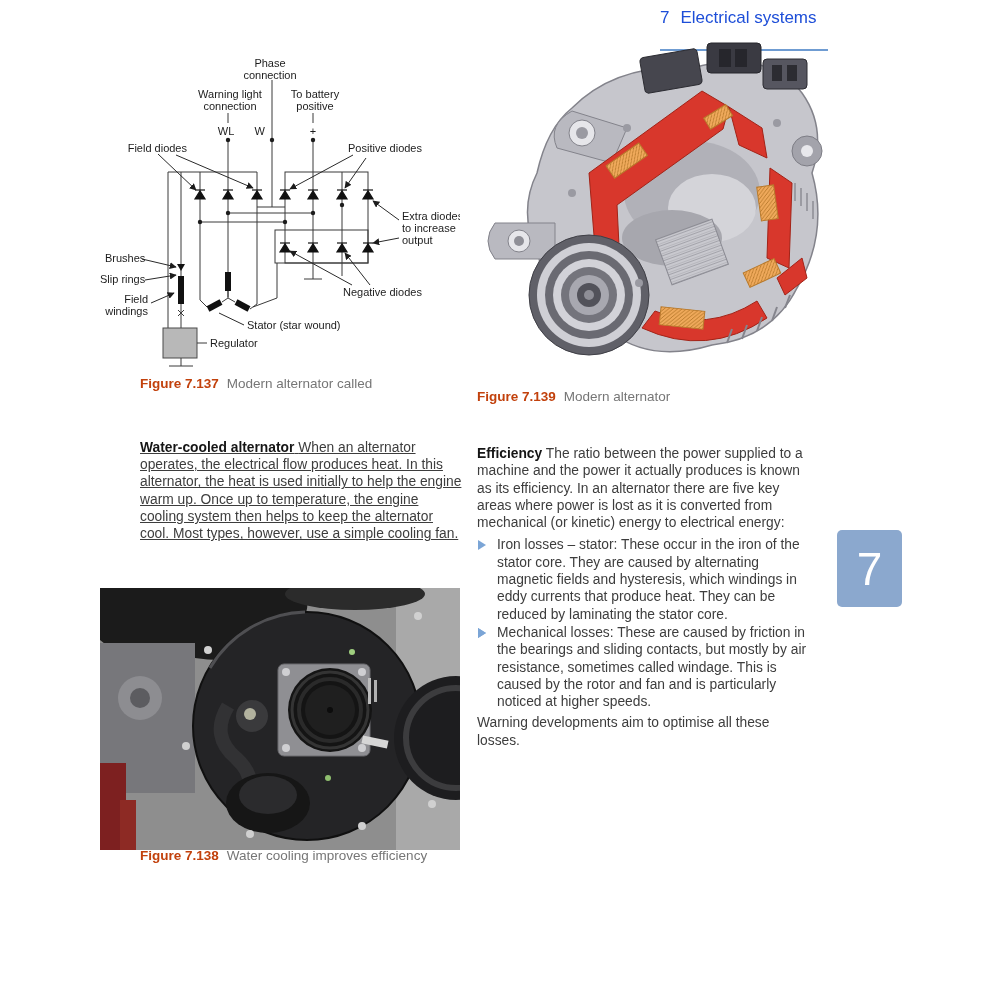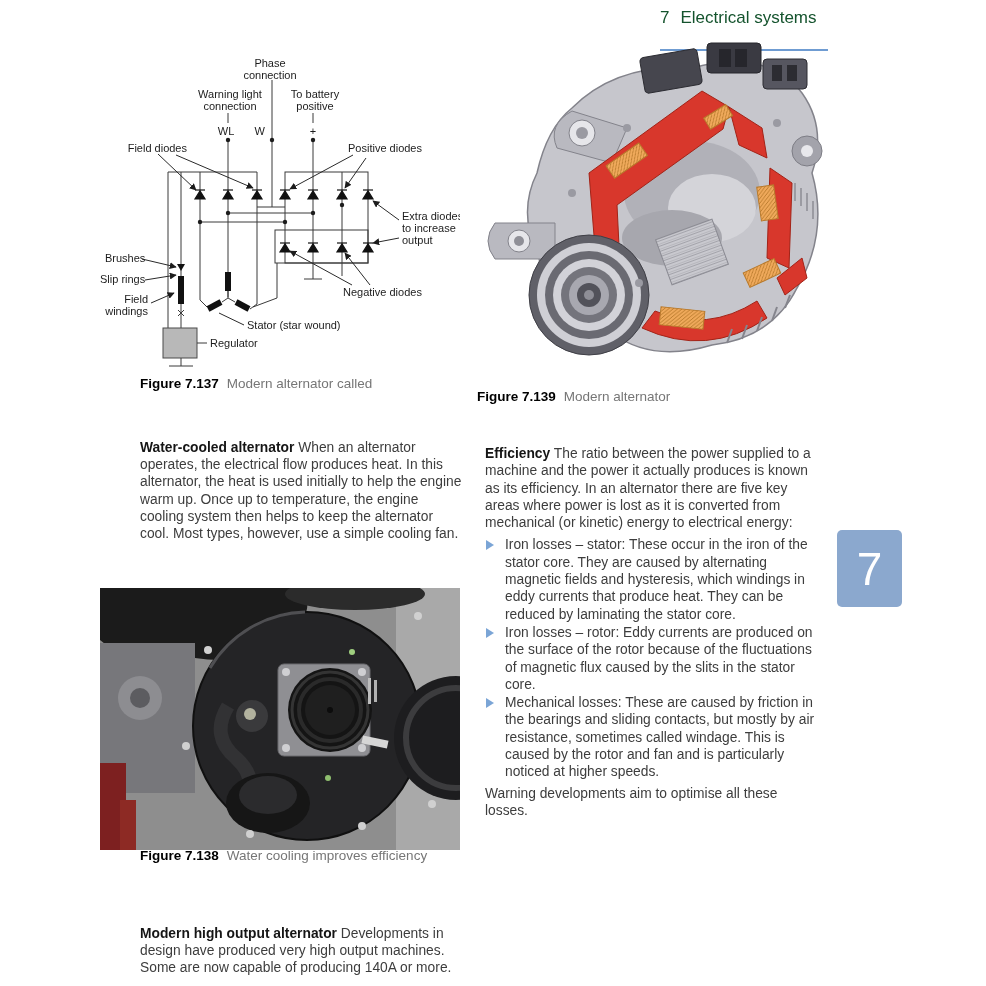--- a/index.html
+++ b/index.html
@@ -2,39 +2,39 @@
 <html><head>
 <meta charset="utf-8">
 <style>
   html,body{margin:0;padding:0;background:#ffffff;}
   .page{position:relative;width:986px;height:986px;background:#fff;
         font-family:"Liberation Sans",sans-serif;color:#3d3d3d;overflow:hidden;}
 
   
   .page-header{position:absolute;left:660px;top:8px;width:168px;
         padding-bottom:21px;border-bottom:2px solid #6f9cd2;
-        font-size:17px;color:#14532d;white-space:nowrap;}
+        font-size:17px;color:#1d4ed8;white-space:nowrap;}
   .page-header .num{margin-right:11px;}
 
   
   .chapter-tab{position:absolute;left:837px;top:530px;width:65px;height:77px;
         background:#8ba8ce;border-radius:5px;color:#ffffff;font-size:46px;
         display:flex;align-items:center;justify-content:center;}
 
   
   .caption{position:absolute;font-size:13.5px;white-space:nowrap;}
-  .caption .fig{color:#000000;font-weight:bold;}
+  .caption .fig{color:#c2410c;font-weight:bold;}
   .caption .cap{color:#767676;margin-left:8px;}
 
   
-  .para{position:absolute;font-size:13.8px;line-height:17.3px;color:#3d3d3d;}
+  .para{position:absolute;font-size:13.8px;line-height:17.3px;color:#3d3d3d;text-decoration:underline;}
   .para strong{color:#151515;}
 
   .efficiency{position:absolute;left:477px;top:445px;width:338px;
-        font-size:13.8px;line-height:17.3px;color:#3d3d3d;margin-left:8px;}
+        font-size:13.8px;line-height:17.3px;color:#3d3d3d;}
   .efficiency p{margin:0;}
   .efficiency strong{color:#151515;}
   .efficiency ul{list-style:none;margin:5px 0 0 0;padding:0;}
   .efficiency li{position:relative;padding-left:20px;margin:0 0 1px 0;}
   .bullet-arrow{position:absolute;left:1px;top:4px;width:0;height:0;
         border-left:8px solid #7ba5d6;border-top:5px solid transparent;
         border-bottom:5px solid transparent;}
   .efficiency .outro{margin-top:4px;}
 
   
@@ -222,24 +222,20 @@
     <circle cx="150" cy="246" r="4" fill="#d0d0d0"></circle>
       <circle cx="262" cy="238" r="4" fill="#d0d0d0"></circle>
     <circle cx="318" cy="28" r="4" fill="#d0d0d0"></circle>
       <circle cx="332" cy="216" r="4" fill="#d0d0d0"></circle>
   </svg>
 
   <div class="caption" style="left:140px;top:848px">
     <span class="fig">Figure 7.138</span><span class="cap">Water cooling improves efficiency</span>
   </div>
 
-  <p class="para" style="left:140px;top:911px;width:325px">
-    <strong>Modern high output alternator</strong>
-    <span>Developments in design have produced very high output machines. Some are now capable of producing 140A or more.</span>
-  </p>
 
   <svg class="panel" style="left:477px;top:33px" width="353" height="352" viewBox="0 0 353 352">
     <defs>
       <pattern id="hatch" width="4" height="4" patternUnits="userSpaceOnUse">
         <rect width="4" height="4" fill="#efa95b"></rect>
         <path d="M0,4 l4,-4" stroke="#b87a2c" stroke-width="1"></path>
       </pattern>
       <pattern id="ghatch" width="5" height="5" patternUnits="userSpaceOnUse">
         <rect width="5" height="5" fill="#c9c9cf"></rect>
         <path d="M0,0 h5 M0,2.5 h5" stroke="#9a9aa2" stroke-width="0.8"></path>
@@ -327,21 +323,20 @@
       <strong>Efficiency</strong>
       <span>The ratio between the power supplied to a machine and the power it actually produces is known as its efficiency. In an alternator there are five key areas where power is lost as it is converted from mechanical (or kinetic) energy to electrical energy:</span>
     </p>
     <ul>
       <li>
         <span class="bullet-arrow"></span>
         <span>Iron losses – stator: These occur in the iron of the stator core. They are caused by alternating magnetic fields and hysteresis, which windings in eddy currents that produce heat. They can be reduced by laminating the stator core.</span>
       </li>
       <li>
         <span class="bullet-arrow"></span>
-        <span>Iron losses – rotor: Eddy currents are produced on the surface of the rotor because of the fluctuations of magnetic flux caused by the slits in the stator core.</span>
       </li>
       <li>
         <span class="bullet-arrow"></span>
         <span>Mechanical losses: These are caused by friction in the bearings and sliding contacts, but mostly by air resistance, sometimes called windage. This is caused by the rotor and fan and is particularly noticed at higher speeds.</span>
       </li>
     </ul>
     <p class="outro">Warning developments aim to optimise all these losses.</p>
   </div>
 
   <div class="chapter-tab">7</div>

